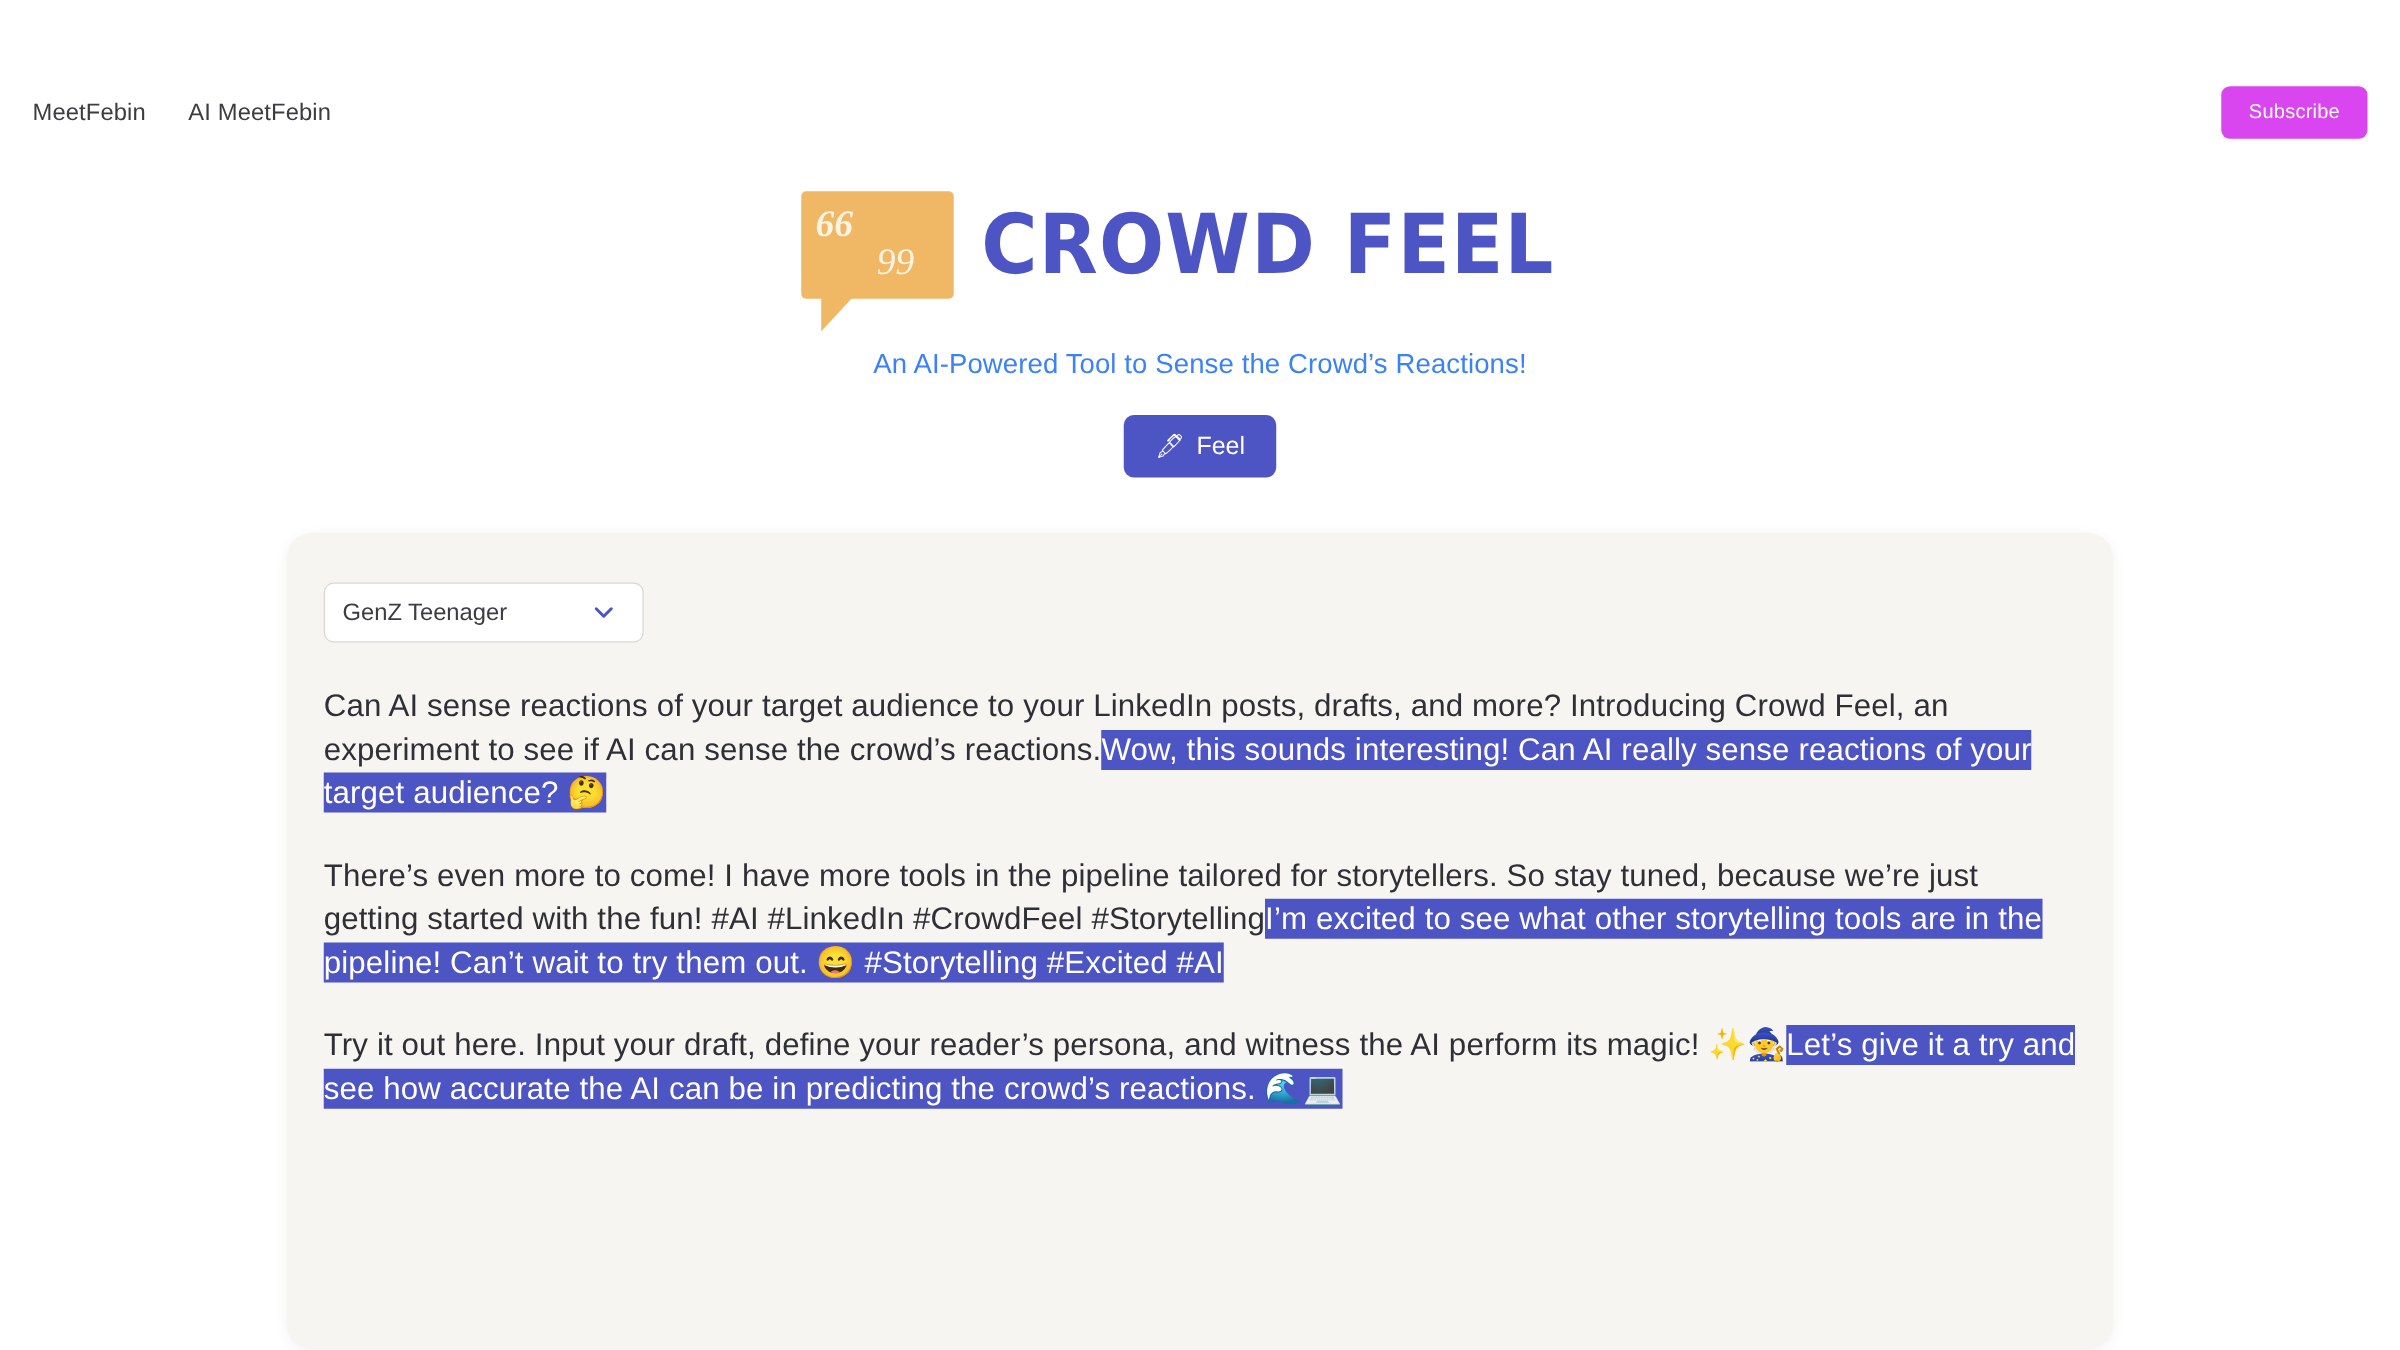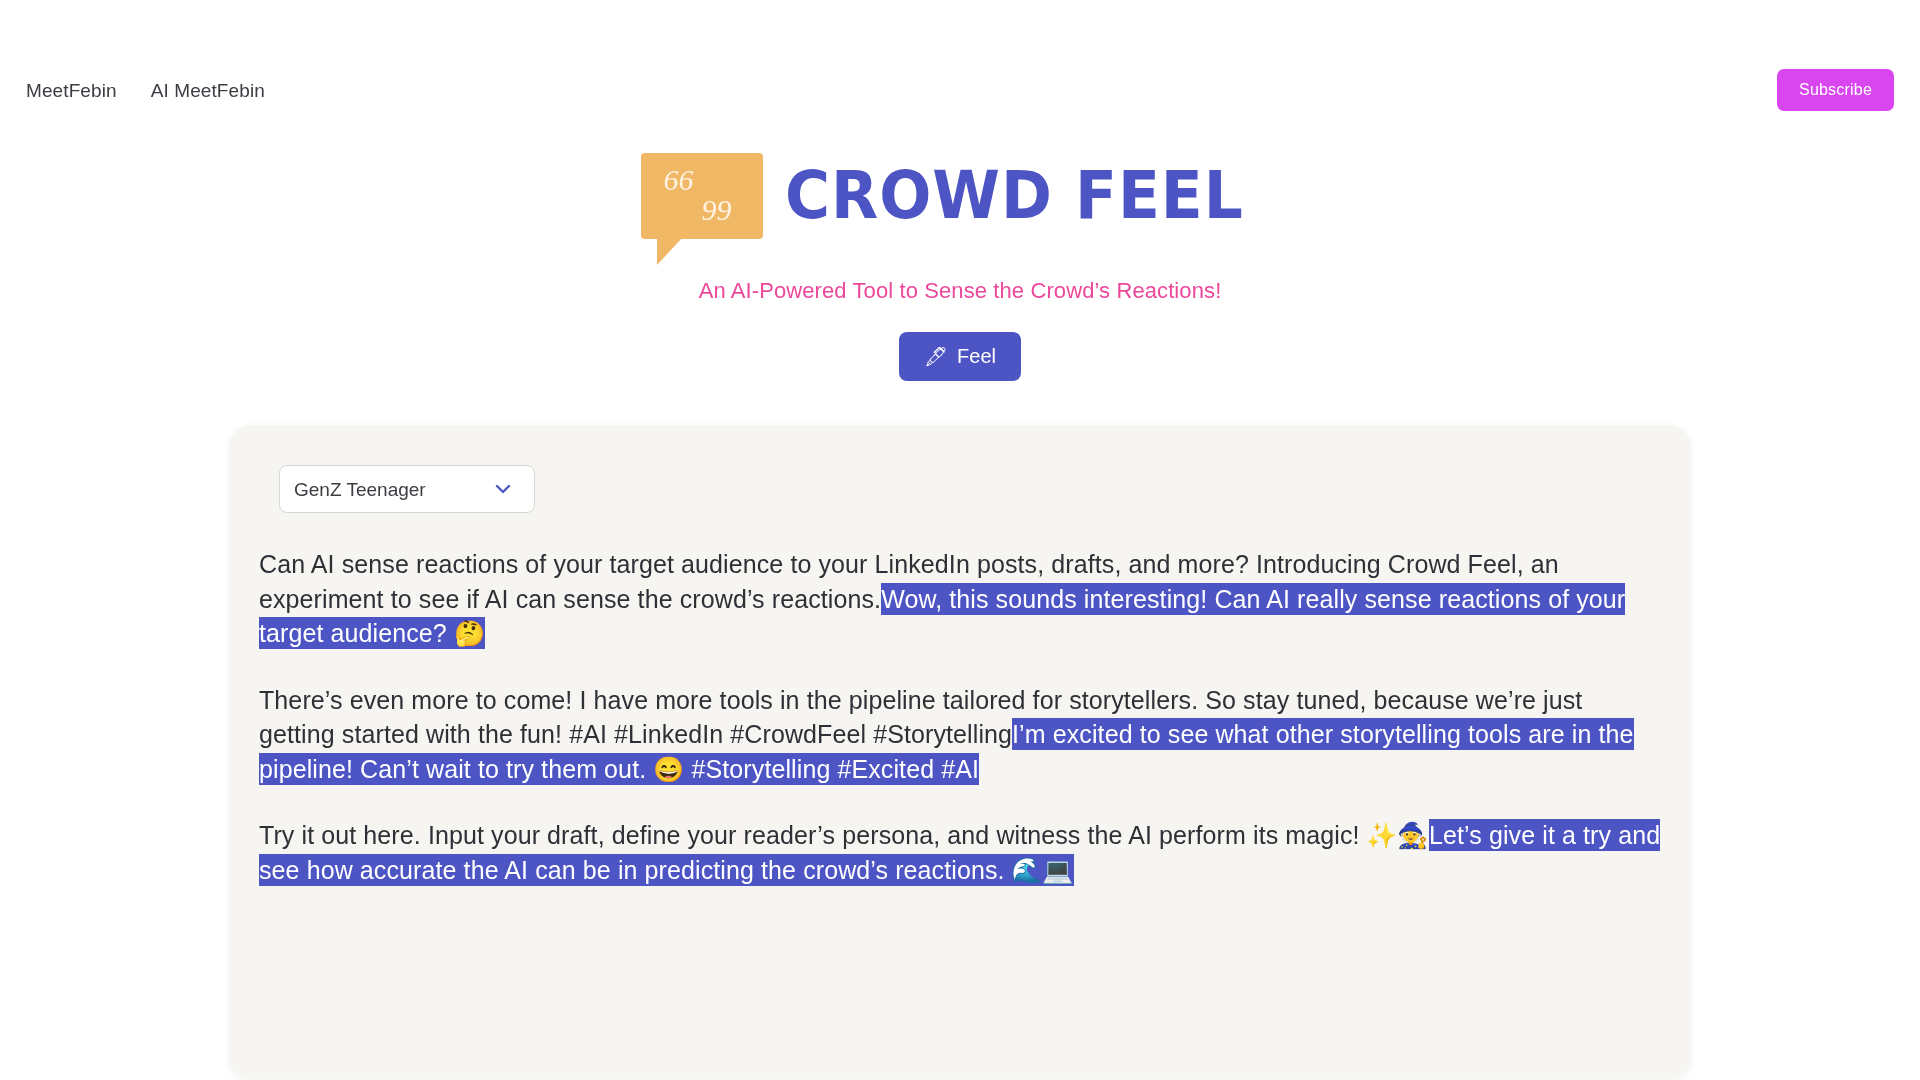--- a/index.html
+++ b/index.html
@@ -74,37 +74,37 @@
     border-right: 26px solid transparent;
     border-top: 28px solid #f0b765;
   }
   .quote-mark .q1, .quote-mark .q2 {
     position: absolute;
     color: #fdf3e3;
     font-family: "Liberation Serif", serif;
     font-style: italic;
     font-size: 30px;
   }
-  .quote-mark .q1 { left: 22px; top: 10px; }
+  .quote-mark .q1 { left: 11px; top: 10px; font-weight: bold; }
   .quote-mark .q2 { left: 60px; top: 40px; text-align: center; }
 
   .brand-title {
     font-family: "DejaVu Sans", sans-serif;
     font-weight: bold;
     font-size: 66px;
     letter-spacing: 1px;
     color: #4d54c4;
     transform: scaleX(0.93);
     transform-origin: left center;
     line-height: 1;
   }
   .tagline {
     margin-top: 26px;
     font-size: 22px;
-    color: #ec4899;
+    color: #3b82f6;
     letter-spacing: .1px;
   }
   .write-btn {
     margin-top: 28px;
     display: inline-flex;
     align-items: center;
     gap: 9px;
     background: #4d54c4;
     color: #fff;
     border: none;
@@ -122,21 +122,20 @@
     min-height: 654px;
     background: #f6f5f1;
     border-radius: 22px;
     padding: 40px 30px 30px 30px;
     box-shadow: 0 2px 10px rgba(0,0,0,0.05);
   }
 
   .select-wrap {
     position: relative;
     width: 248px;
-    margin-left: 20px;
   }
   .persona-select {
     width: 256px;
     height: 48px;
     background: #ffffff;
     border: 1px solid #d8d8d3;
     border-radius: 8px;
     font-size: 19px;
     color: #3c3c42;
     padding: 0 42px 0 14px;

